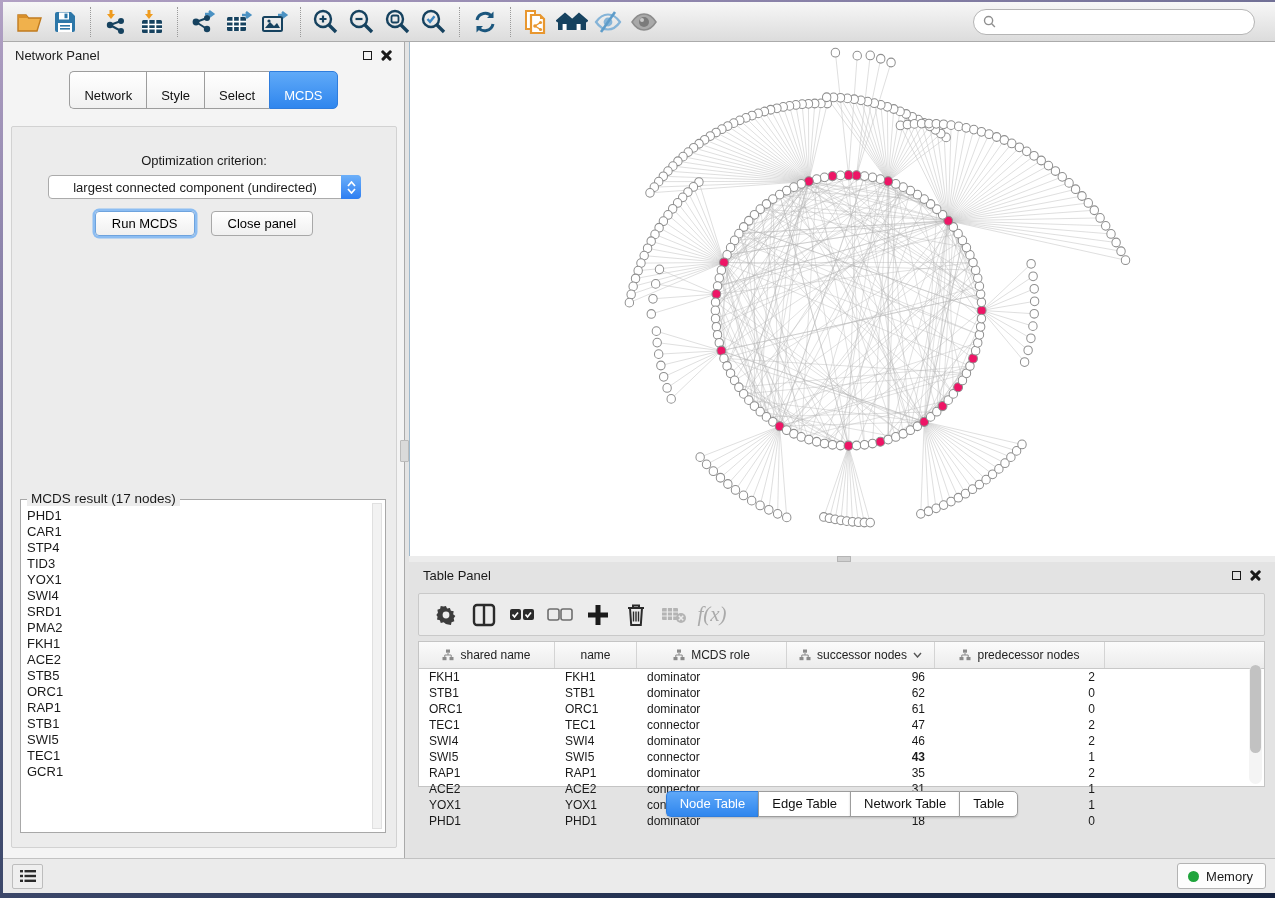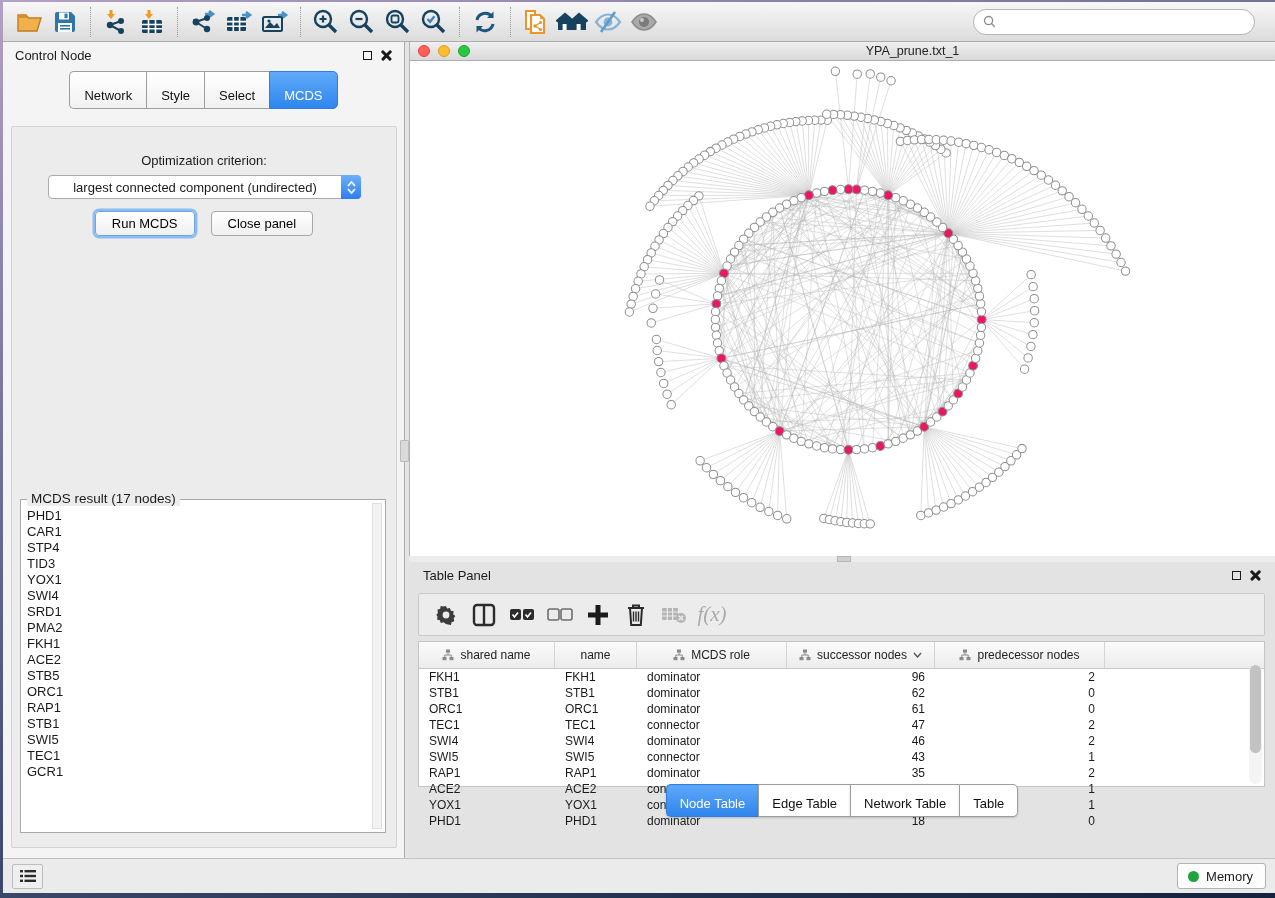--- a/index.html
+++ b/index.html
@@ -98,21 +98,21 @@
         font-size:12px; color:#222; overflow:hidden; flex:0 0 auto; }
   .tbl-body { position:relative; }
   .tr { display:flex; height:16px; align-items:center; }
   .td { font-size:12px; flex:0 0 auto; overflow:hidden; white-space:nowrap; }
   .td.txt { padding-left:10px; text-align:left; }
   .td.num { padding-right:10px; text-align:right; }
   .tbl-scroll { position:absolute; top:23px; bottom:2px; right:2px; width:13px; background:#f4f4f4; border-radius:7px; }
   .tbl-thumb { position:absolute; top:0; left:1px; width:11px; height:88px; background:#c2c2c2; border-radius:6px; }
 
   .tp-tabs { position:absolute; left:0; right:0; bottom:41px; display:flex; justify-content:center; }
-  .tp-tabs .seg { padding:11px 13px 5px; background:#fff; box-shadow:0 1px 2px rgba(0,0,0,.18); }
+  .tp-tabs .seg { padding:4px 13px 5px; background:#fff; box-shadow:0 1px 2px rgba(0,0,0,.18); }
   .tp-tabs .seg.active { background:linear-gradient(#5fa8f8,#2f86ee); color:#fff; }
 
   
   .statusbar { height:35px; background:#ebebeb; border-top:1px solid #c2c2c2; display:flex; align-items:center;
                padding:8px 9px; flex:0 0 auto; }
   .status-left-btn { width:31px; height:25px; border:1px solid #bdbdbd; background:#efefef; border-radius:2px;
                      display:flex; align-items:center; justify-content:center; }
   .memory-btn { margin-left:auto; height:26px; background:#fdfdfd; border:1px solid #b3b3b3; border-radius:3px;
                 display:flex; align-items:center; gap:7px; padding:0 12px 0 10px; font-size:13px; }
   .dot-green { width:11px; height:11px; border-radius:50%; background:#1fa43c; }
@@ -272,21 +272,21 @@
         </svg>
         <input value="" placeholder="" style="">
       </div>
     </div>
   </div>
 
   <div class="main">
 
     <div class="control-panel">
       <div class="panel-head">
-        <span class="panel-title">Control Node</span>
+        <span class="panel-title">Network Panel</span>
         <span class="panel-ctrls">
           <span class="float-box"></span>
           <span class="close-x"></span>
         </span>
       </div>
       <div class="tab-row" id="cp-tabs">
           <div class="seg">Network</div>
           <div class="seg">Style</div>
           <div class="seg">Select</div>
           <div class="seg active">MCDS</div>
@@ -333,28 +333,20 @@
         </div>
       </div>
     </div>
 
     <div class="v-split">
         <div class="grip"></div>
       </div>
 
     <div class="right-col">
       <div class="net-frame">
-        <div class="net-titlebar">
-          <span class="net-title">YPA_prune.txt_1</span>
-          <span class="traffic">
-            <span class="light red"></span>
-            <span class="light yellow"></span>
-            <span class="light green"></span>
-          </span>
-        </div>
         <div class="net-canvas">
           <svg id="graph-svg" width="100%" height="100%" viewBox="0 0 864 494" preserveAspectRatio="none">
               <g stroke="#b6b6b6" stroke-width="0.8" stroke-opacity="0.5">
                 <line x1="485.2" y1="379.6" x2="349.8" y2="355.3"></line>
                 <line x1="320.2" y1="197.6" x2="344.0" y2="166.1"></line>
                 <line x1="306.0" y1="273.7" x2="311.0" y2="296.7"></line>
                 <line x1="362.4" y1="365.0" x2="492.6" y2="139.5"></line>
                 <line x1="311.0" y1="219.3" x2="333.3" y2="177.8"></line>
                 <line x1="477.6" y1="133.9" x2="477.6" y2="382.1"></line>
                 <line x1="313.6" y1="304.1" x2="555.8" y2="318.4"></line>
@@ -1198,21 +1190,21 @@
                 <div class="td txt" style="width: 136px;">SWI4</div>
                 <div class="td txt" style="width: 82px;">SWI4</div>
                 <div class="td txt" style="width: 150px;">dominator</div>
                 <div class="td num" style="width: 148px;">46</div>
                 <div class="td num" style="width: 170px;">2</div>
               </div>
               <div class="tr">
                 <div class="td txt" style="width: 136px;">SWI5</div>
                 <div class="td txt" style="width: 82px;">SWI5</div>
                 <div class="td txt" style="width: 150px;">connector</div>
-                <div class="td num" style="width: 148px;">43</div>
+                <div class="td num" style="width: 148px; font-weight: bold;">43</div>
                 <div class="td num" style="width: 170px;">1</div>
               </div>
               <div class="tr">
                 <div class="td txt" style="width: 136px;">RAP1</div>
                 <div class="td txt" style="width: 82px;">RAP1</div>
                 <div class="td txt" style="width: 150px;">dominator</div>
                 <div class="td num" style="width: 148px;">35</div>
                 <div class="td num" style="width: 170px;">2</div>
               </div>
               <div class="tr">

